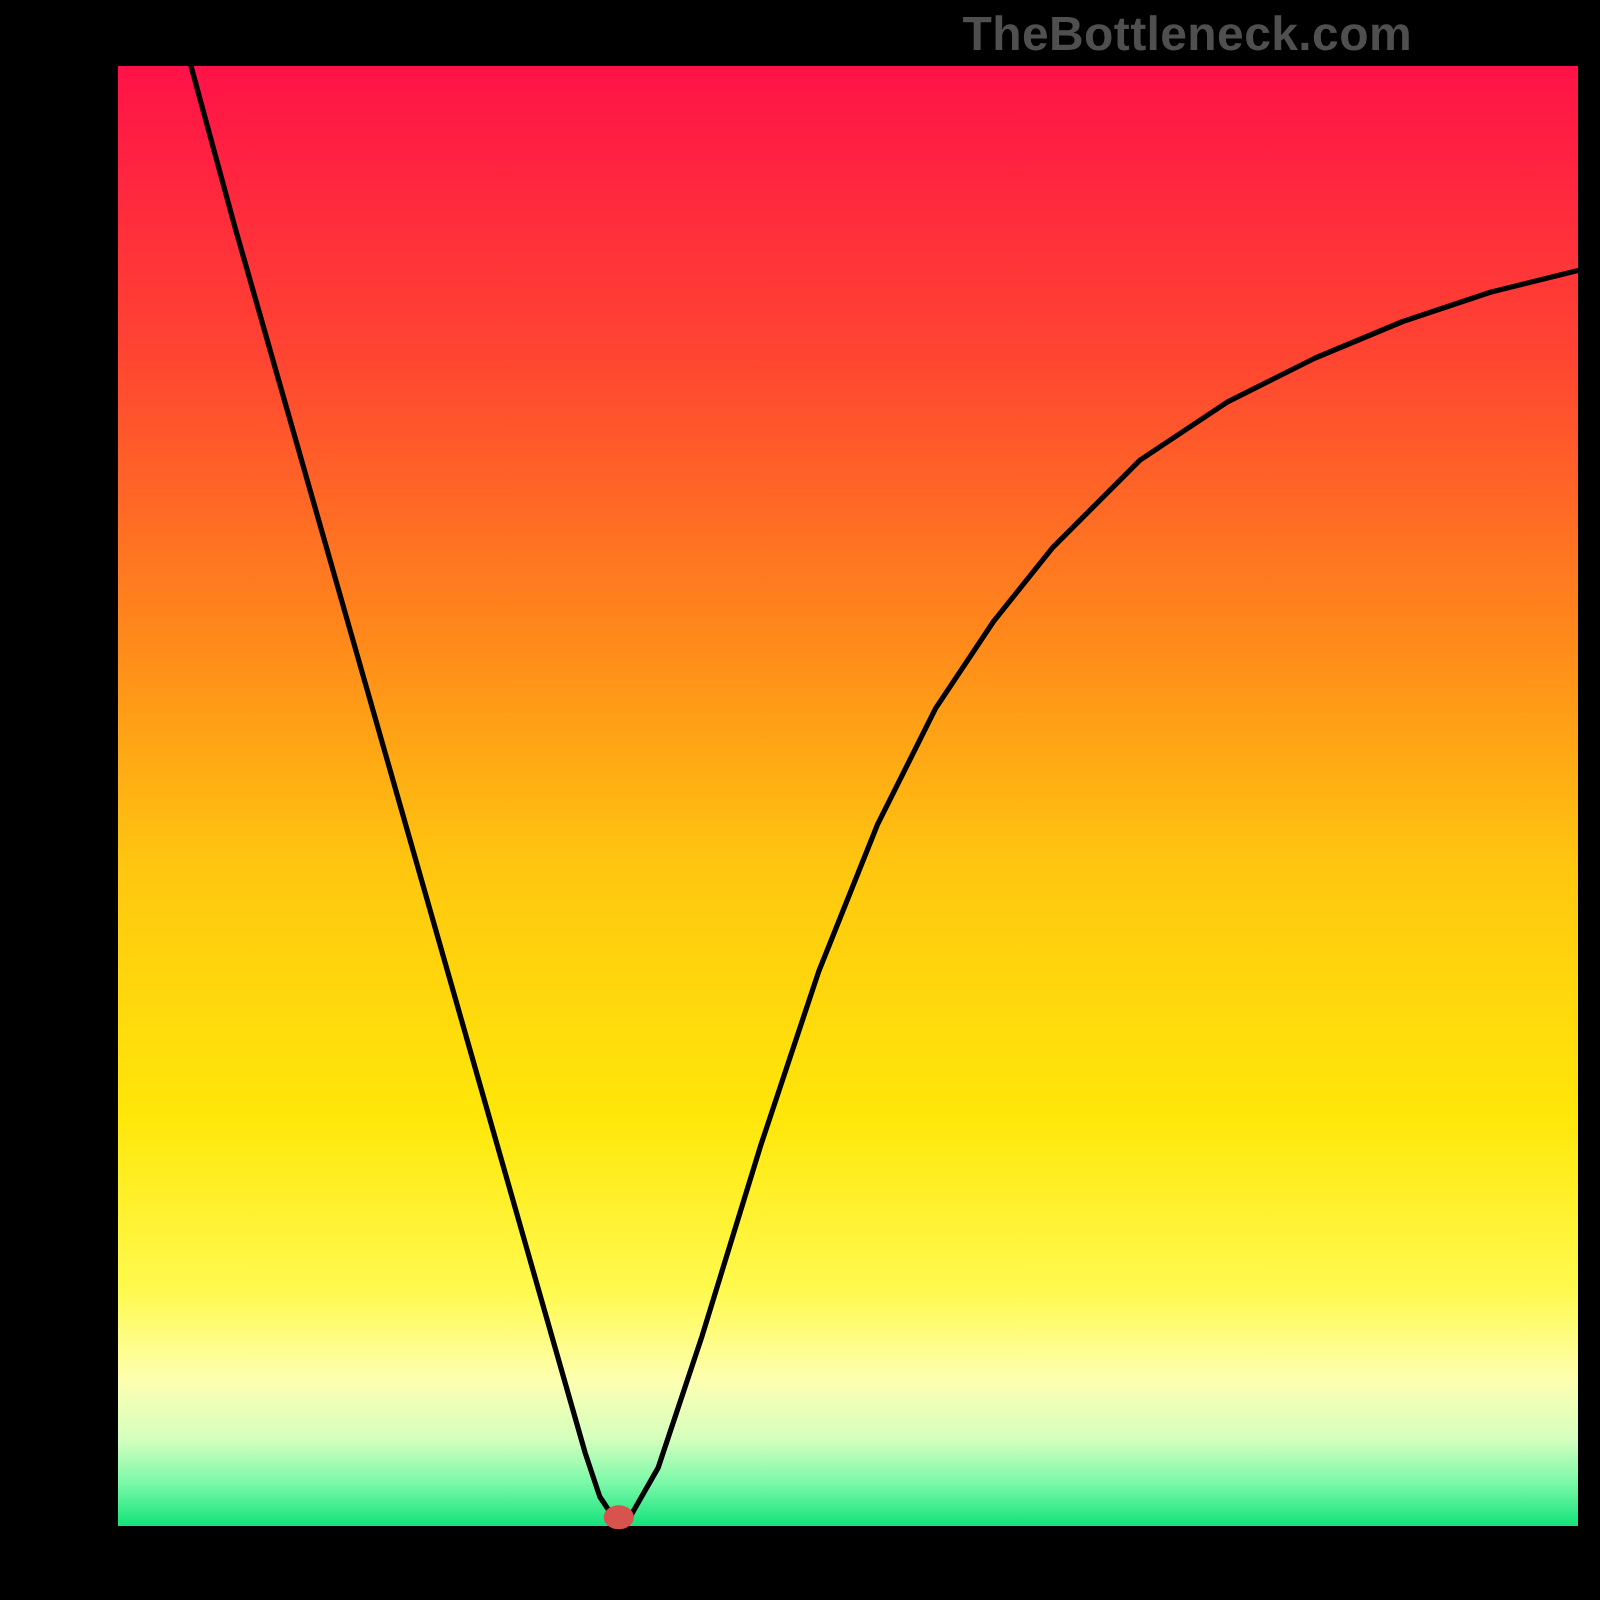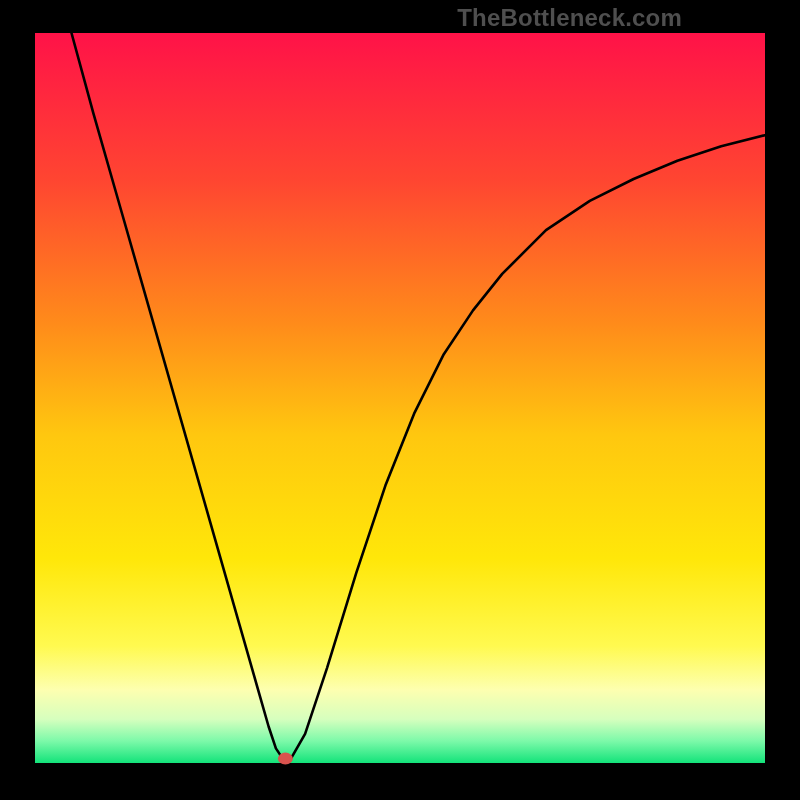--- a/index.html
+++ b/index.html
@@ -9,20 +9,21 @@
     height: 800px;
     background: #000;
     overflow: hidden;
     font-family: Arial, Helvetica, sans-serif;
   }
   .frame {
     position: relative;
     width: 696px;
     height: 800px;
     background: #000;
+    margin-left: 24px;
   }
   .watermark {
     position: absolute;
     top: 4px;
     right: 14px;
     color: #4f4f4f;
     font-size: 24px;
     font-weight: 600;
     letter-spacing: 0.2px;
     user-select: none;

